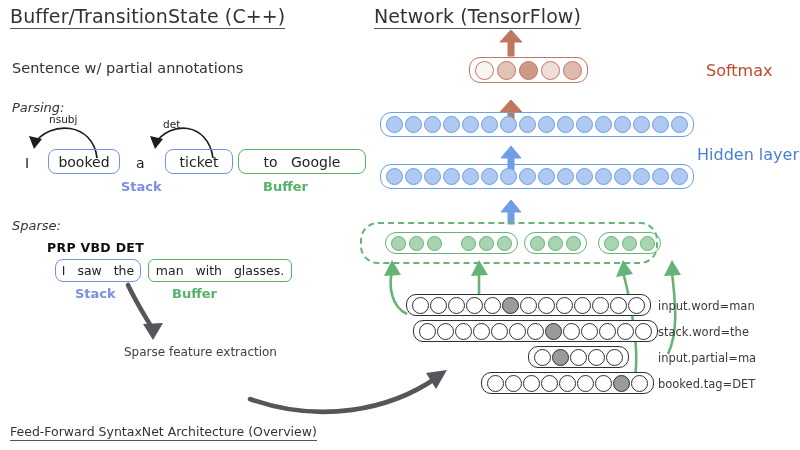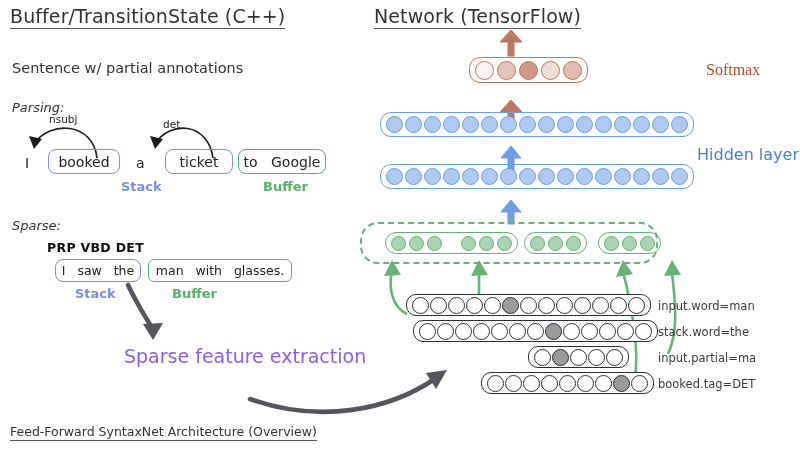--- a/index.html
+++ b/index.html
@@ -33,21 +33,21 @@
     display:flex;align-items:center;justify-content:center;box-sizing:border-box;
   }
   .lbl-stack{font-size:13px;font-weight:bold;color:#7a8fe0;white-space:nowrap;}
   .lbl-buffer{font-size:13px;font-weight:bold;color:#53b36a;white-space:nowrap;}
   .arclbl{font-size:10.5px;color:#222;white-space:nowrap;}
   
   .lbl-softmax{font-size:16px;color:#c0482f;white-space:nowrap;}
   .lbl-hidden{font-size:16px;color:#4a7fd4;white-space:nowrap;}
   .lbl-embed{font-size:15px;color:#53a362;line-height:1.25;}
   .feat-lbl{font-size:11.5px;color:#3a3a3a;white-space:nowrap;}
-  .sparse-lbl{font-size:19px;color:#8b5cf6;white-space:nowrap;}
+  .sparse-lbl{font-size:12px;color:#404040;white-space:nowrap;}
   
   .layer{
     display:flex;align-items:center;box-sizing:border-box;
     border-radius:11px;
   }
   .layer.blue{border:1.6px solid #6f9de6;}
   .layer.red{border:1.6px solid #c0775f;}
   .layer.green{border:1.8px solid #67b377;}
   .layer.dark{border:1.9px solid #2e2e35;border-radius:10px;background:#fff;}
   .dot{border-radius:50%;box-sizing:border-box;flex:none;}
@@ -78,21 +78,21 @@
 <div class="abs arclbl" style="left:163px;top:118px;">det</div>
 
 <div class="abs tok" style="left:25px;top:155px;">I</div>
 <div class="abs boxblue" style="left:48px;top:149px;width:72px;height:25px;">
   <span class="tok">booked</span>
 </div>
 <div class="abs tok" style="left:136px;top:155px;">a</div>
 <div class="abs boxblue" style="left:165px;top:149px;width:68px;height:25px;">
   <span class="tok">ticket</span>
 </div>
-<div class="abs boxgreen" style="left:238px;top:149px;width:88px;height:25px;">
+<div class="abs boxgreen" style="left:238px;top:149px;width:128px;height:25px;">
   <span class="tok" style="white-space:pre;">to   Google</span>
 </div>
 <div class="abs lbl-stack" style="left:121px;top:179px;">Stack</div>
 <div class="abs lbl-buffer" style="left:263px;top:179px;">Buffer</div>
 
 <div class="abs sec-label" style="left:12px;top:218px;">Sparse:</div>
 <div class="abs pos" style="left:47px;top:240px;">PRP VBD DET</div>
 
 <div class="abs boxblue" style="left:55px;top:259px;width:86px;height:23px;">
   <span class="tok-sm" style="white-space:pre;">I   saw   the</span>
@@ -134,21 +134,21 @@
   </g>
 </svg>
 
 <div class="abs layer red" style="left:469px;top:57px;height:26px;padding:0 5px;gap:3px;">
     <span class="dot " style="width: 19px; height: 19px; border-radius: 50%; border: 1.4px solid rgb(192, 119, 95); background: rgba(192, 119, 95, 0.08);"></span>
     <span class="dot " style="width: 19px; height: 19px; border-radius: 50%; border: 1.4px solid rgb(192, 119, 95); background: rgba(192, 119, 95, 0.45);"></span>
     <span class="dot " style="width: 19px; height: 19px; border-radius: 50%; border: 1.4px solid rgb(192, 119, 95); background: rgba(192, 119, 95, 0.75);"></span>
     <span class="dot " style="width: 19px; height: 19px; border-radius: 50%; border: 1.4px solid rgb(192, 119, 95); background: rgba(192, 119, 95, 0.25);"></span>
     <span class="dot " style="width: 19px; height: 19px; border-radius: 50%; border: 1.4px solid rgb(192, 119, 95); background: rgba(192, 119, 95, 0.5);"></span>
   </div>
-<div class="abs lbl-softmax" style="left:706px;top:61px;font-family:Liberation Serif, serif;">Softmax</div>
+<div class="abs lbl-softmax" style="left:706px;top:61px;">Softmax</div>
 
 <div class="abs layer blue" style="left:380px;top:112px;height:25px;padding:0 5px;gap:2px;">
     <span class="dot blue" style="width: 17px; height: 17px;"></span>
     <span class="dot blue" style="width: 17px; height: 17px;"></span>
     <span class="dot blue" style="width: 17px; height: 17px;"></span>
     <span class="dot blue" style="width: 17px; height: 17px;"></span>
     <span class="dot blue" style="width: 17px; height: 17px;"></span>
     <span class="dot blue" style="width: 17px; height: 17px;"></span>
     <span class="dot blue" style="width: 17px; height: 17px;"></span>
     <span class="dot blue" style="width: 17px; height: 17px;"></span>

